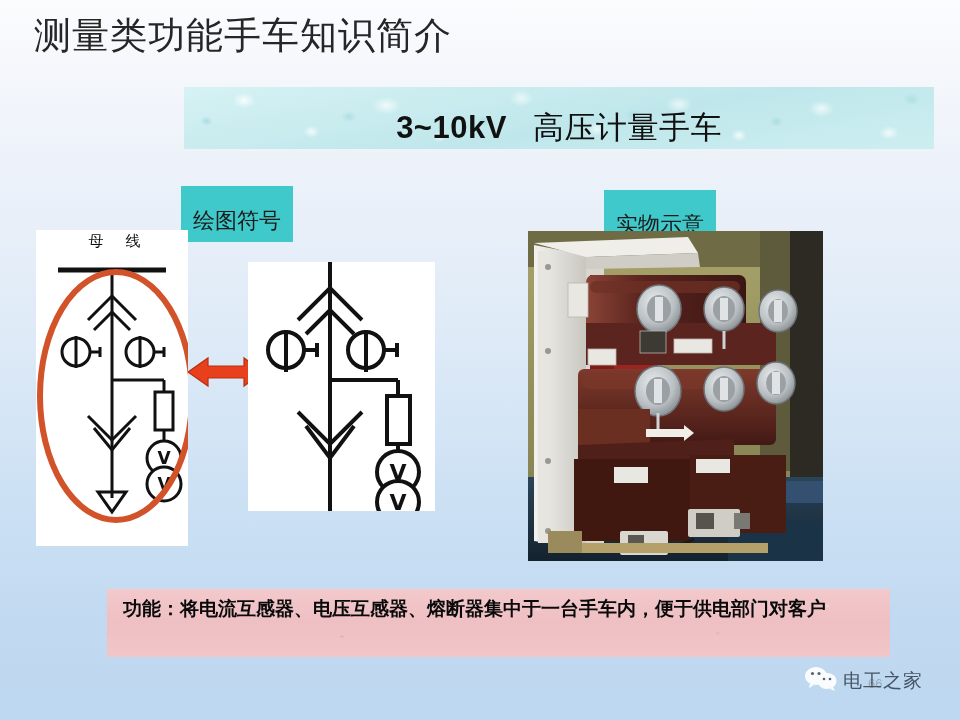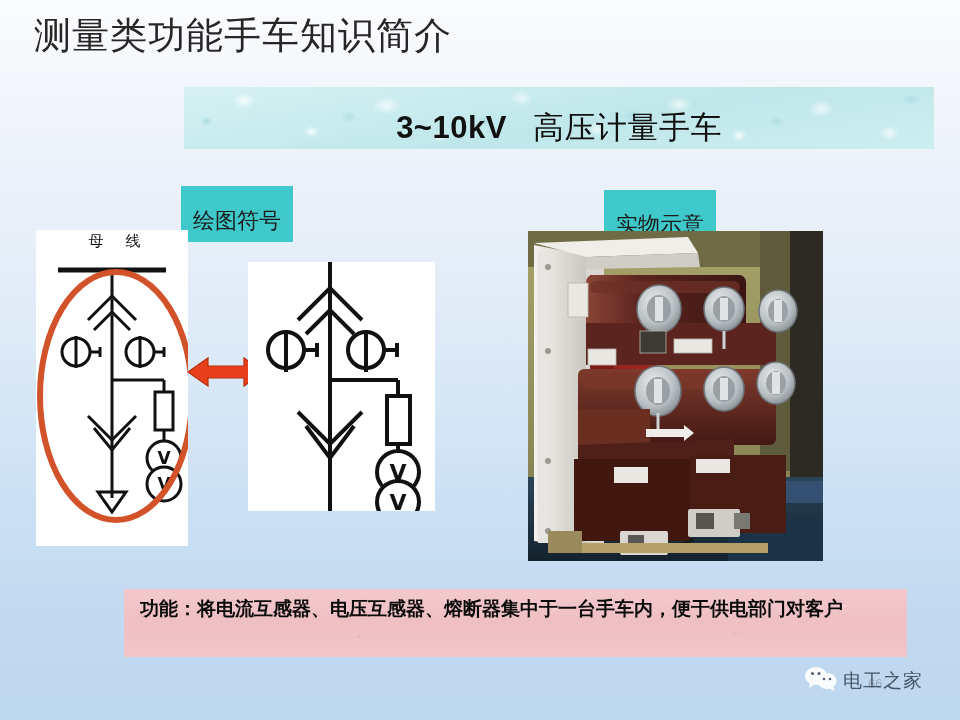--- a/index.html
+++ b/index.html
@@ -62,21 +62,21 @@
     position:absolute;left:36px;top:232px;width:157px;text-align:center;
     font-size:15px;letter-spacing:9px;color:#111;text-indent:9px;
   }
   
   #arrow{position:absolute;left:188px;top:355px;width:76px;height:34px;}
   
   #photo{position:absolute;left:528px;top:231px;width:295px;height:330px;overflow:hidden;background:#4a3a2a;}
   #photo svg{display:block;}
   
   #caption{
-    position:absolute;left:124px;top:589px;width:783px;height:68px;
+    position:absolute;left:107px;top:589px;width:783px;height:68px;
     background-color:#f0c3c6;
     background-image:
       radial-gradient(ellipse 3px 2px at 10% 20%, rgba(255,255,255,.5), rgba(255,255,255,0)),
       radial-gradient(ellipse 3px 2px at 30% 70%, rgba(216,150,155,.45), rgba(255,255,255,0)),
       radial-gradient(ellipse 3px 2px at 55% 30%, rgba(255,255,255,.45), rgba(255,255,255,0)),
       radial-gradient(ellipse 3px 2px at 78% 65%, rgba(216,150,155,.4), rgba(255,255,255,0)),
       radial-gradient(ellipse 3px 2px at 92% 25%, rgba(255,255,255,.4), rgba(255,255,255,0)),
       linear-gradient(180deg,#f3c9cc 0%,#eebfc3 50%,#f1c6c9 100%);
     padding:4px 8px 16px 10px;box-sizing:border-box;
   }

